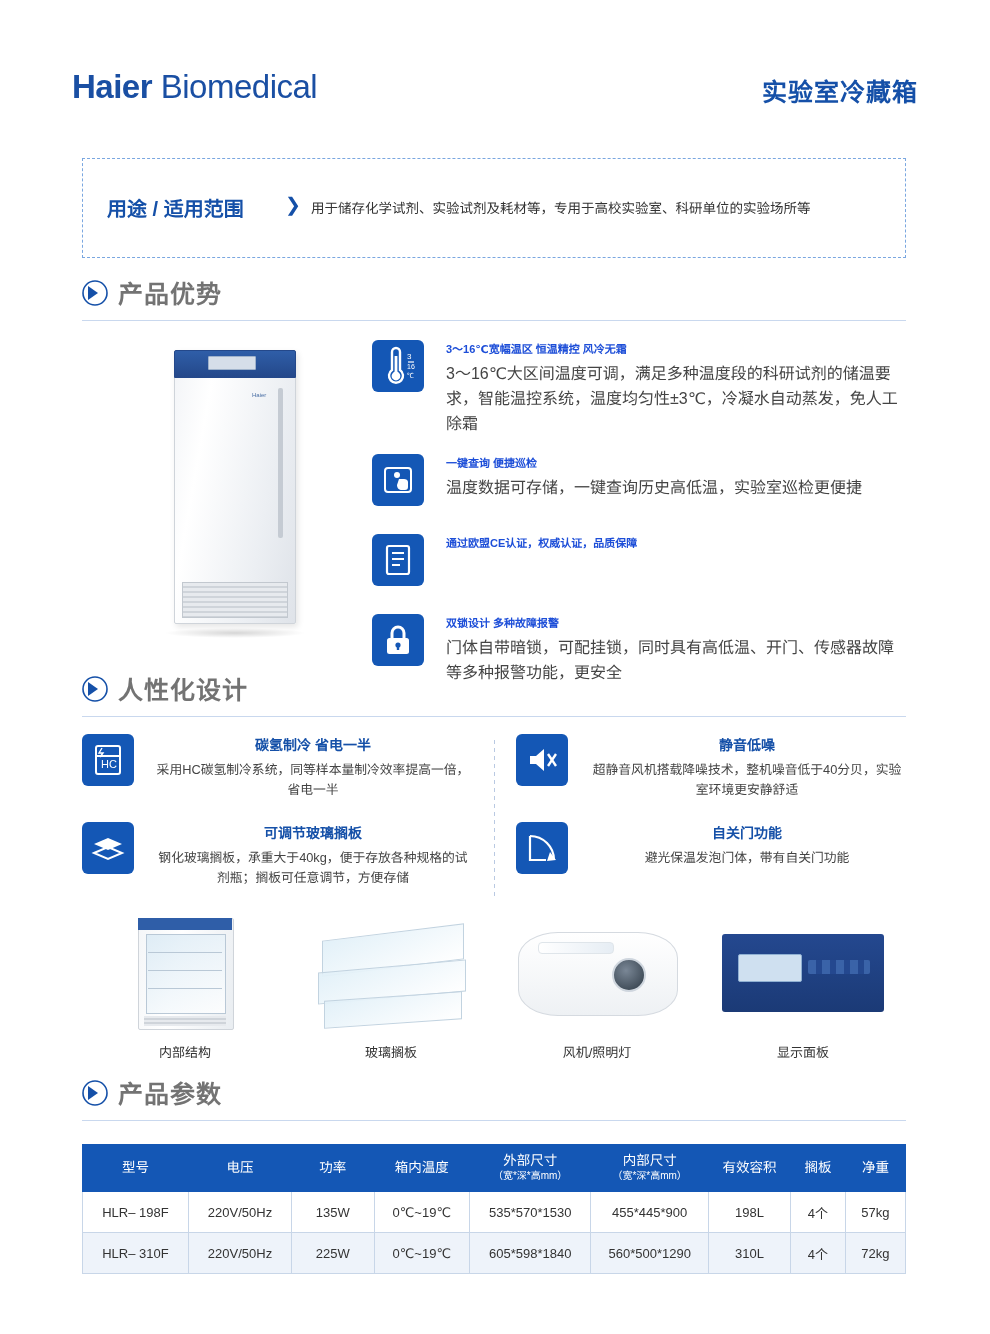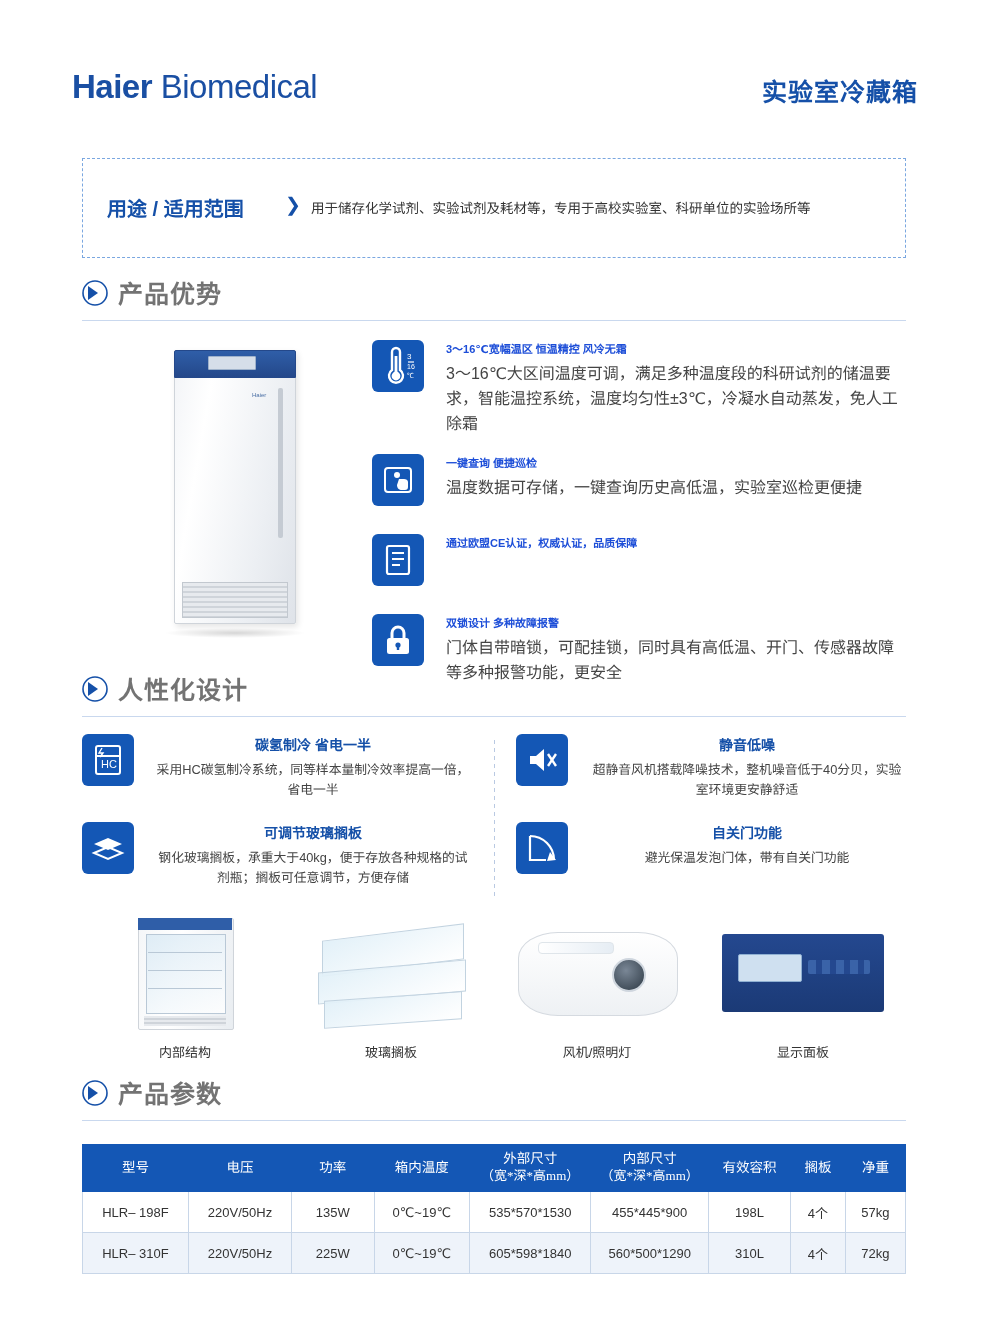--- a/index.html
+++ b/index.html
@@ -205,21 +205,21 @@
     position:absolute;left:82px;top:1144px;width:824px;
     border-collapse:collapse;
     font-size:13px;
   }
   .param-table th{
     background:#1457b5;color:#fff;font-weight:normal;
     height:44px;border:1px solid #1457b5;
     font-size:13.5px;
     line-height:1.25;
   }
-  .param-table th .small{display:block;font-size:13px;font-family:Liberation Serif, serif;}
+  .param-table th .small{display:block;font-size:10px;}
   .param-table td{
     height:38px;text-align:center;color:#333;
     border:1px solid #c8d6e8;background:#fff;
   }
   .param-table tr.alt td{background:#eef3fa;}
 
   .sec-icon svg{display:block;}
 </style>
 </head>
 <body>

